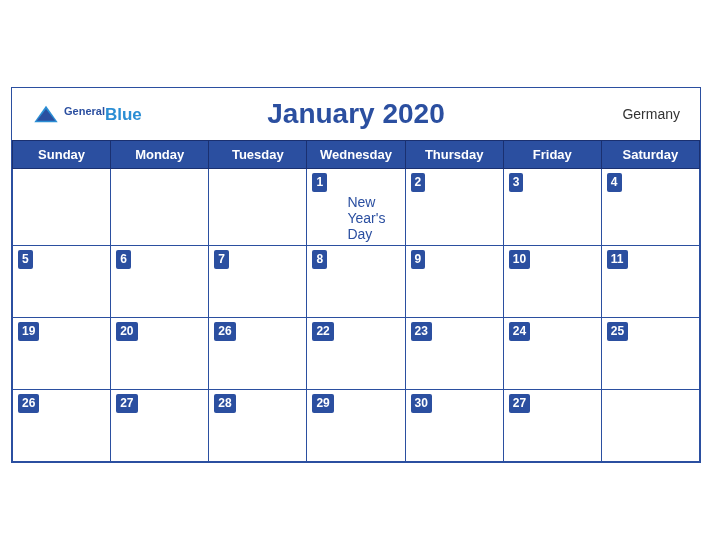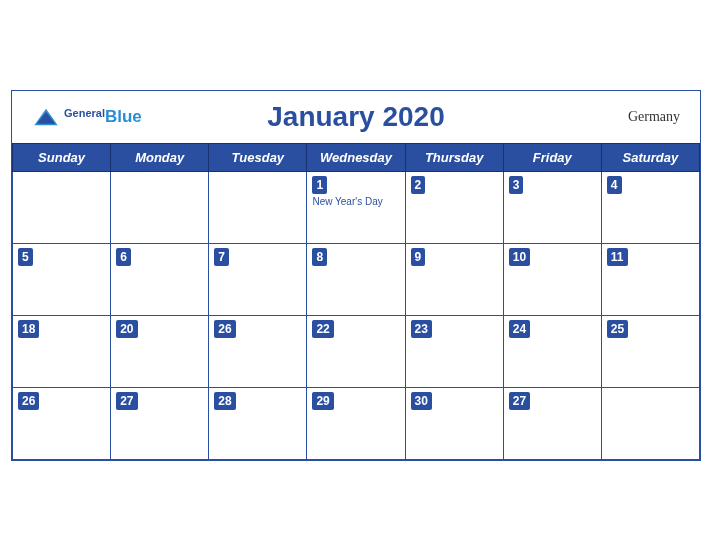--- a/index.html
+++ b/index.html
@@ -64,59 +64,58 @@
       font-weight: bold;
       text-align: center;
     }
     .country-label {
       position: absolute;
       right: 20px;
       top: 50%;
       transform: translateY(-50%);
       font-size: 14px;
       color: #333;
-      font-family: Liberation Serif, serif;
     }
     .calendar-grid {
       width: 100%;
       border-collapse: collapse;
     }
     .calendar-grid th {
       background-color: #2b4fa0;
       color: #fff;
       font-size: 13px;
       font-weight: bold;
       padding: 6px 0;
       text-align: center;
       border: 1px solid #1a3070;
-      font-style: italic;
     }
     .calendar-grid td {
       border: 1px solid #2b4fa0;
       vertical-align: top;
       width: calc(100% / 7);
       height: 72px;
       padding: 3px 5px;
       background: #fff;
     }
     .day-number {
       color: #fff;
       background: #2b4fa0;
       font-size: 12px;
       font-weight: bold;
       display: inline-block;
       padding: 1px 4px;
       border-radius: 2px;
       line-height: 1.4;
     }
     .holiday-name {
-      font-size: 10px;
+      font-size: 14px;
       color: #2b4fa0;
       margin-top: 2px;
       display: block;
+      margin-left: 35px;
     }
     .empty-cell {
       background: #fff;
     }
   </style>
 </head>
 <body>
 
 <div class="calendar-wrapper">
   <div class="calendar-header">
@@ -161,21 +160,21 @@
         <tr>
           <td><span class="day-number">5</span></td>
           <td><span class="day-number">6</span></td>
           <td><span class="day-number">7</span></td>
           <td><span class="day-number">8</span></td>
           <td><span class="day-number">9</span></td>
           <td><span class="day-number">10</span></td>
           <td><span class="day-number">11</span></td>
         </tr>
         <tr>
-          <td><span class="day-number">18</span></td>
+          <td><span class="day-number">19</span></td>
           <td><span class="day-number">20</span></td>
           <td><span class="day-number">26</span></td>
           <td><span class="day-number">22</span></td>
           <td><span class="day-number">23</span></td>
           <td><span class="day-number">24</span></td>
           <td><span class="day-number">25</span></td>
         </tr>
         <tr>
           <td><span class="day-number">26</span></td>
           <td><span class="day-number">27</span></td>

